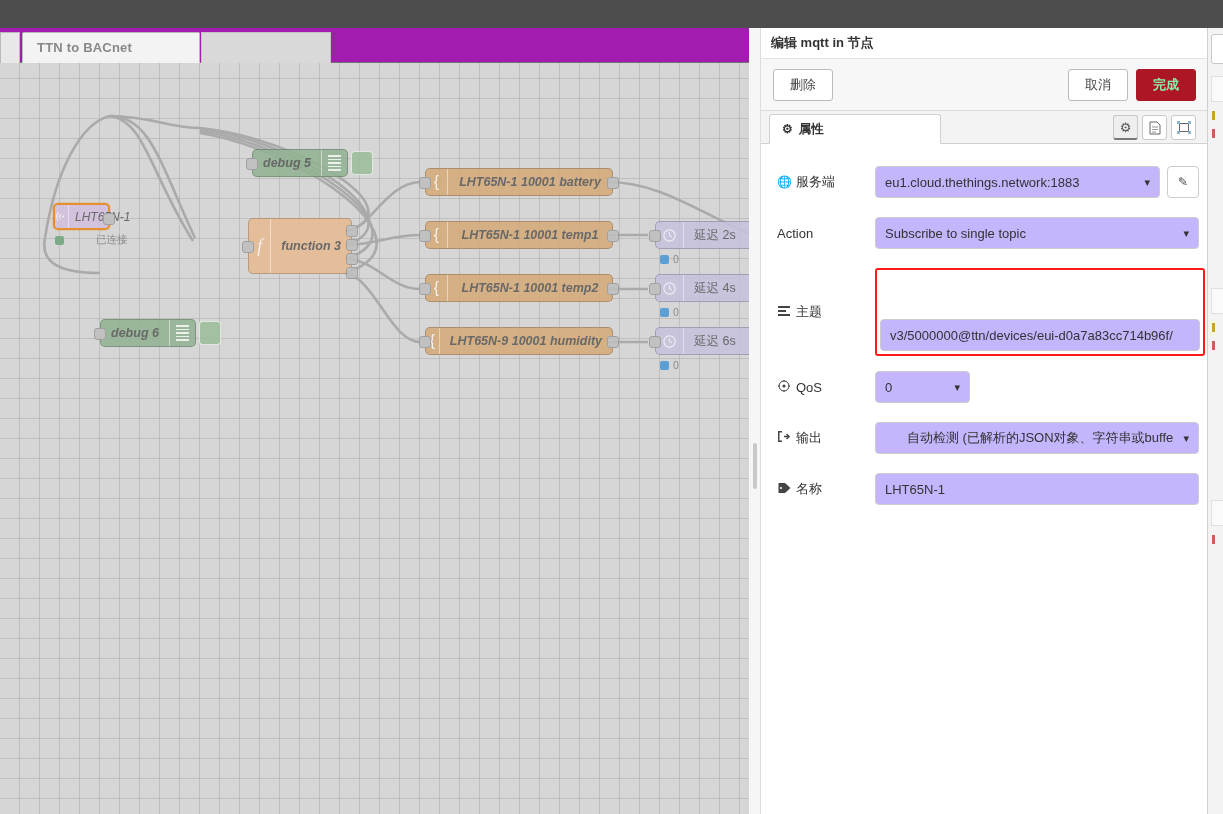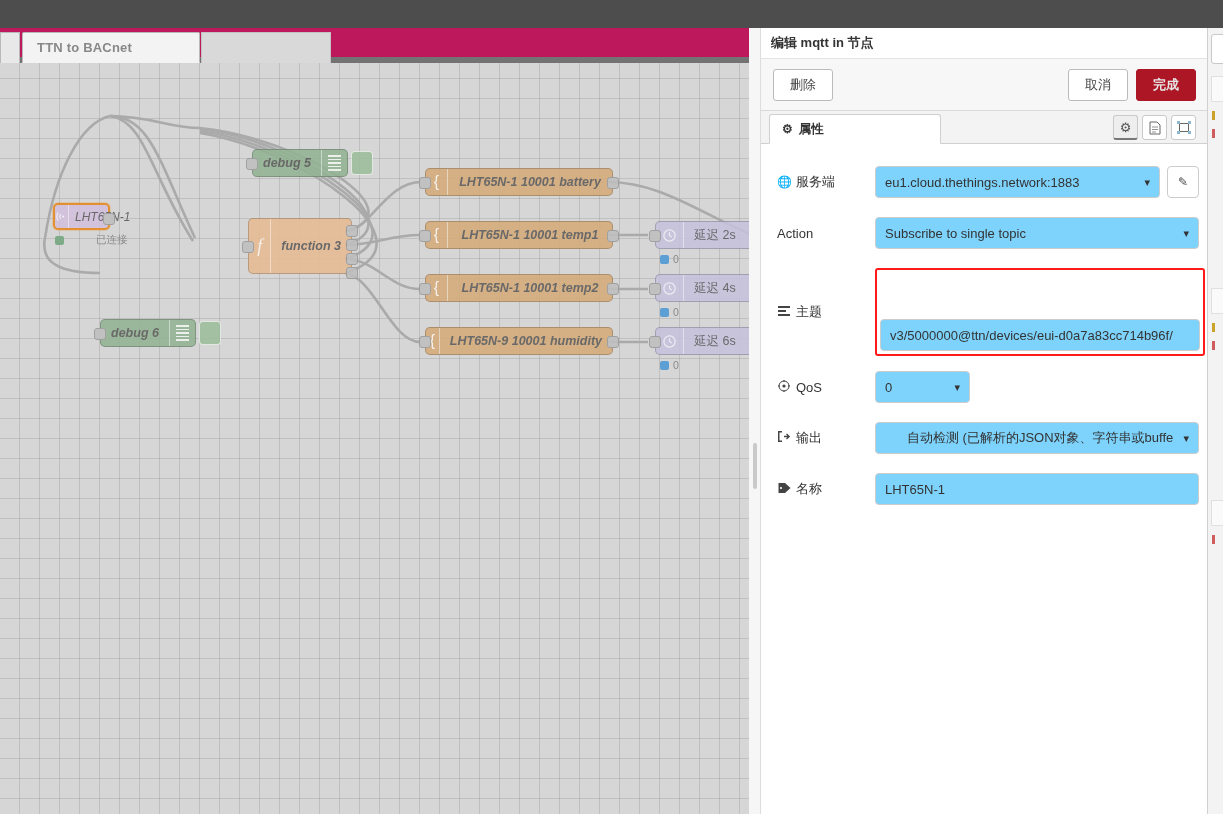--- a/index.html
+++ b/index.html
@@ -21,22 +21,22 @@
 
   
   .workspace {
     position: absolute; left: 0; top: 28px;
     width: 760px; height: 786px;
     background: #fff;
   }
   .tabbar {
     position: absolute; left: 0; top: 0;
     width: 760px; height: 35px;
-    background: #be185d;
-    border-bottom: 6px solid #737373;
+    background: #a21caf;
+    border-bottom: 1px solid #737373;
   }
   .tab-stub {
     position: absolute; left: 0; top: 4px;
     width: 20px; height: 31px;
     background: #e8e8e8;
     border: 1px solid #b9b9b9;
     border-bottom: none;
   }
   .tab-active {
     position: absolute; left: 22px; top: 4px;
@@ -171,21 +171,21 @@
     display: flex; align-items: center;
     padding: 0 12px;
   }
   .btn {
     font-size: 13px; color: #444;
     background: #fff; border: 1px solid #bbb;
     border-radius: 3px;
     padding: 6px 16px; cursor: pointer;
     font-family: "Liberation Sans", sans-serif;
   }
-  .btn-primary { background: #ad1625; border-color: #ad1625; color: #e5e5e5; font-weight: bold; }
+  .btn-primary { background: #ad1625; border-color: #ad1625; color: #86efac; font-weight: bold; }
   .spacer { flex: 1; }
   .gap { width: 8px; }
 
   .tabs-row {
     position: absolute; left: 0; top: 83px;
     width: 447px; height: 33px;
     background: #f3f3f3;
     border-bottom: 1px solid #d0d0d0;
   }
   .ptab {
@@ -213,21 +213,21 @@
   .flabel {
     width: 98px; flex: none;
     font-size: 13px; color: #333;
     display: flex; align-items: center; gap: 5px;
     white-space: nowrap;
   }
   .fctl { flex: 1; display: flex; align-items: center; }
   .inp, .sel {
     height: 32px;
     border: 1px solid #ccc; border-radius: 4px;
-    background: #7dd3fc;
+    background: #c4b5fd;
     font-size: 13px; color: #333;
     padding: 0 9px;
     font-family: "Liberation Sans", sans-serif;
     display: flex; align-items: center;
   }
   .sel { justify-content: space-between; }
   .caret { color: #333; font-size: 11px; margin-left: 8px; }
   .w-full { width: 285px; }
   .w-small { width: 95px; }
   .pen-btn {

